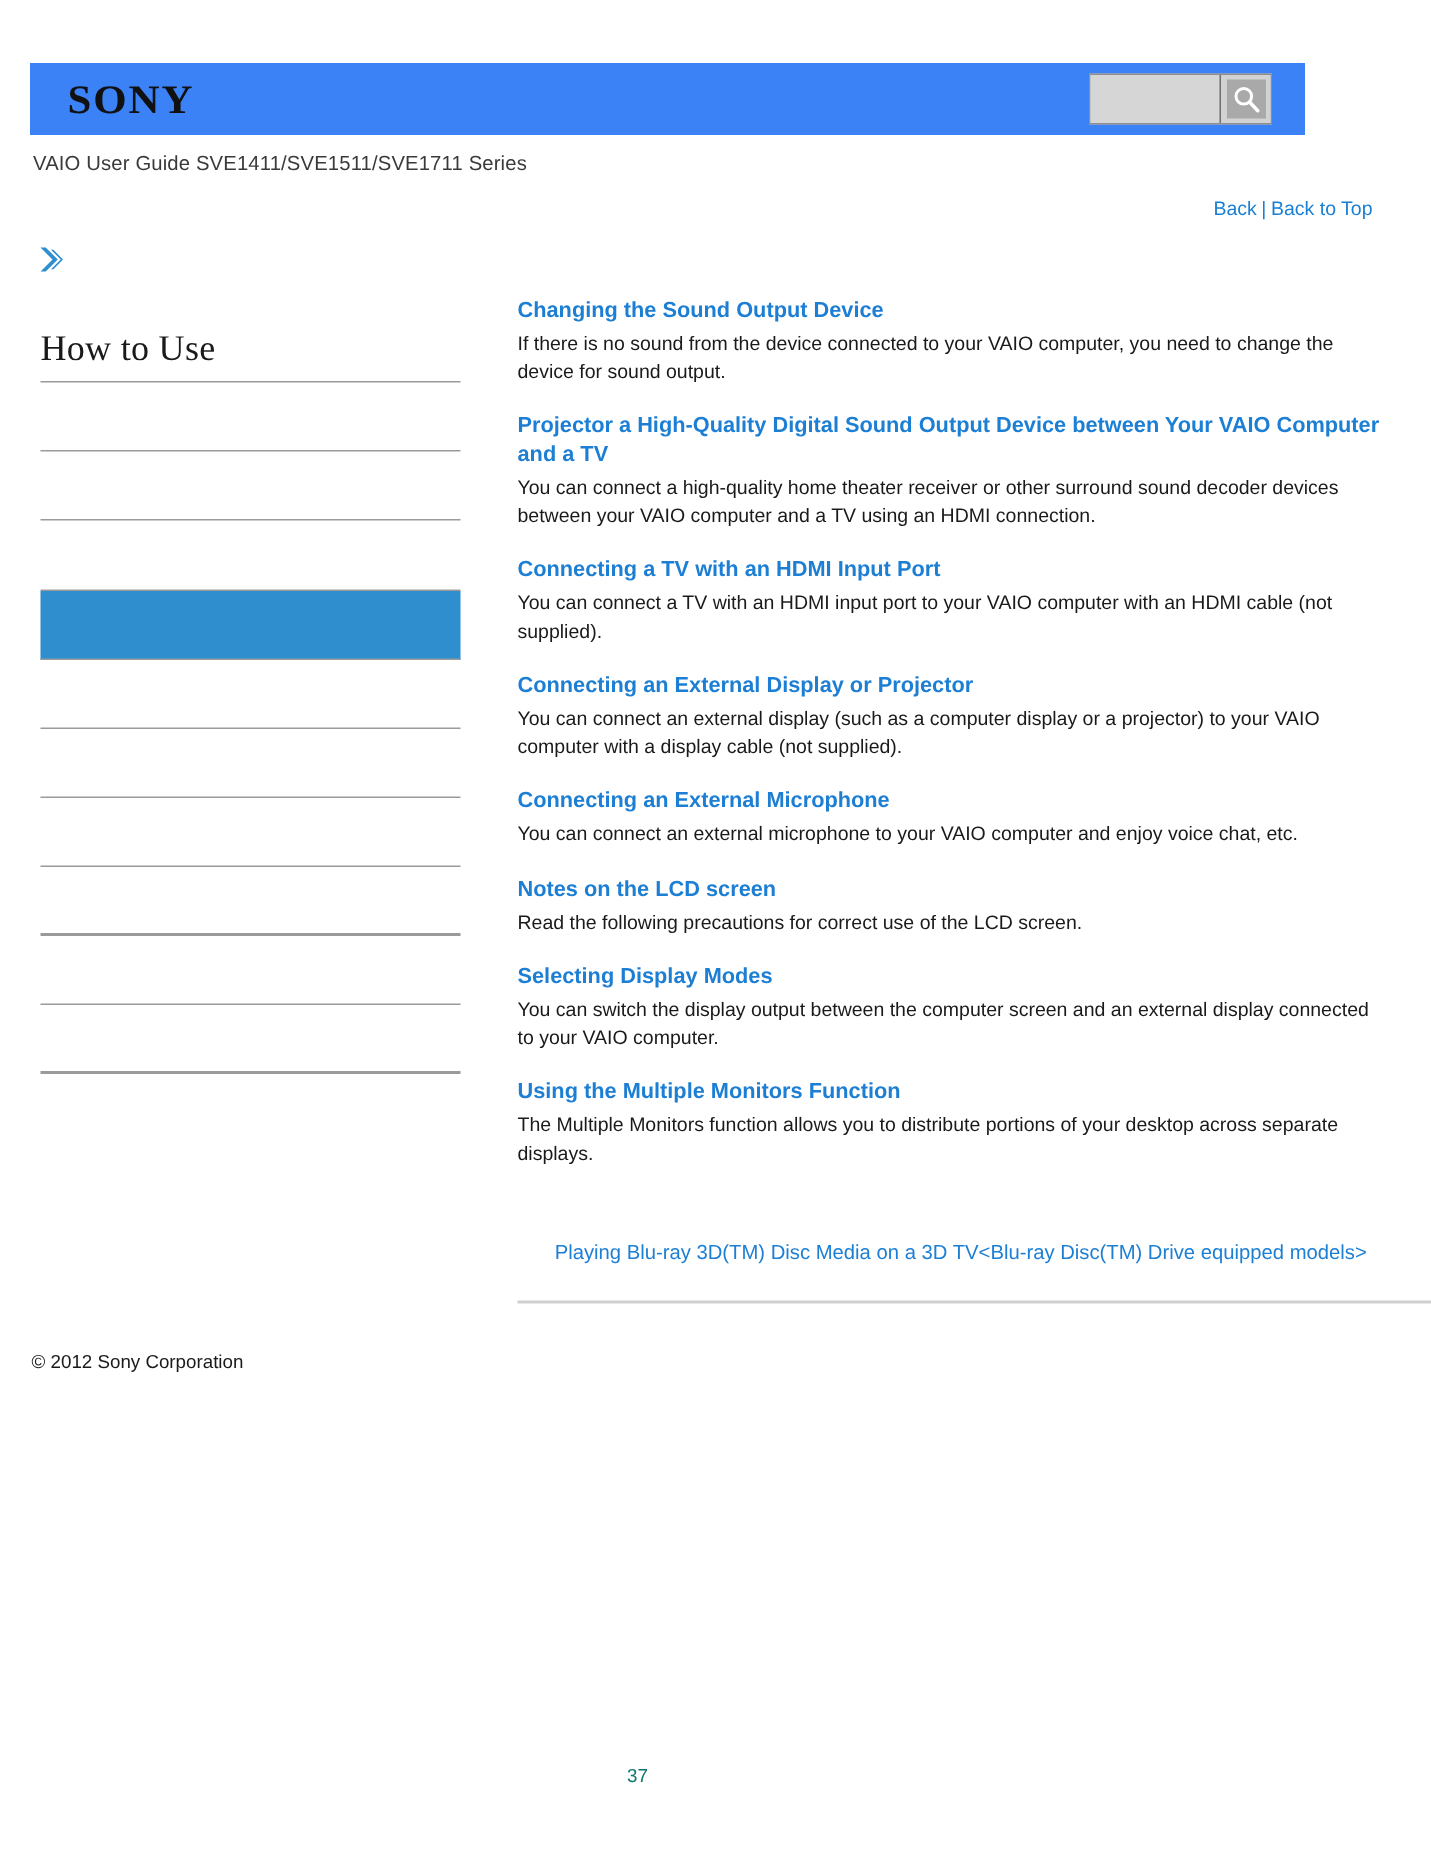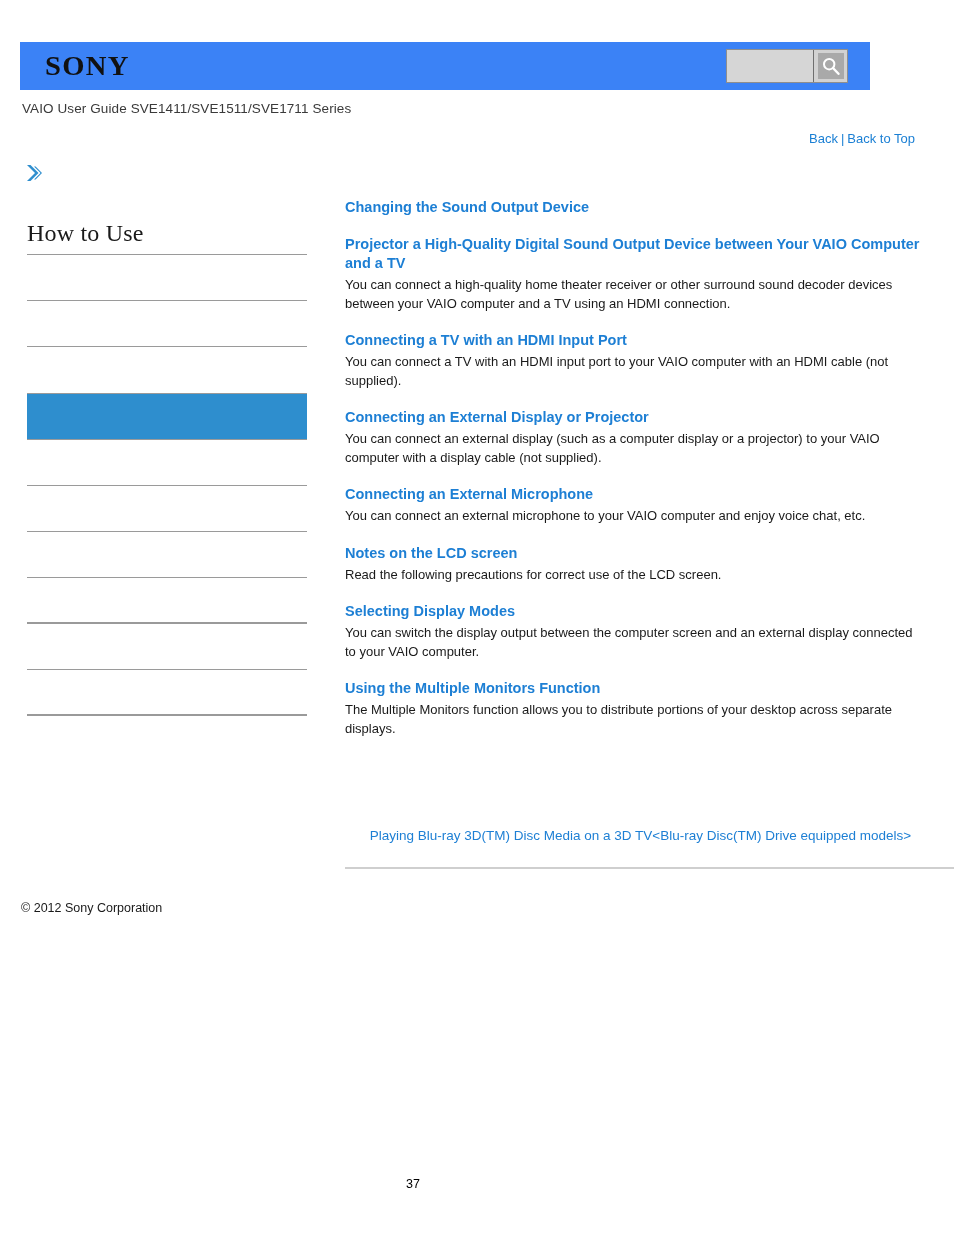--- a/index.html
+++ b/index.html
@@ -210,26 +210,26 @@
   
   .copyright {
     position: absolute;
     left: 21px;
     top: 901px;
     font-size: 12.5px;
     color: #1a1a1a;
   }
   .page-number {
     position: absolute;
-    left: 4px;
+    left: 16px;
     top: 1177px;
     width: 818px;
     text-align: center;
     font-size: 12.5px;
-    color: #000000;
+    color: #0f766e;
   }
 </style>
 </head>
 <body>
 
 <div class="header-band">
   <div class="sony-logo">SONY</div>
 
   <div class="search-wrap">
     <input class="search-input" type="text" value="" placeholder="" style="">
@@ -289,20 +289,21 @@
   </div>
   <div class="side-item thick">
     <span class="label"></span>
   </div>
 </div>
 
 <div class="content">
 
   <div class="entry">
     <h2 class="entry-title">Changing the Sound Output Device</h2>
+    <p class="entry-desc">If there is no sound from the device connected to your VAIO computer, you need to change the device for sound output.</p>
   </div>
 
   <div class="entry">
     <h2 class="entry-title">Projector a High-Quality Digital Sound Output Device between Your VAIO Computer and a TV</h2>
     <p class="entry-desc">You can connect a high-quality home theater receiver or other surround sound decoder devices between your VAIO computer and a TV using an HDMI connection.</p>
   </div>
 
   <div class="entry">
     <h2 class="entry-title">Connecting a TV with an HDMI Input Port</h2>
     <p class="entry-desc">You can connect a TV with an HDMI input port to your VAIO computer with an HDMI cable (not supplied).</p>

